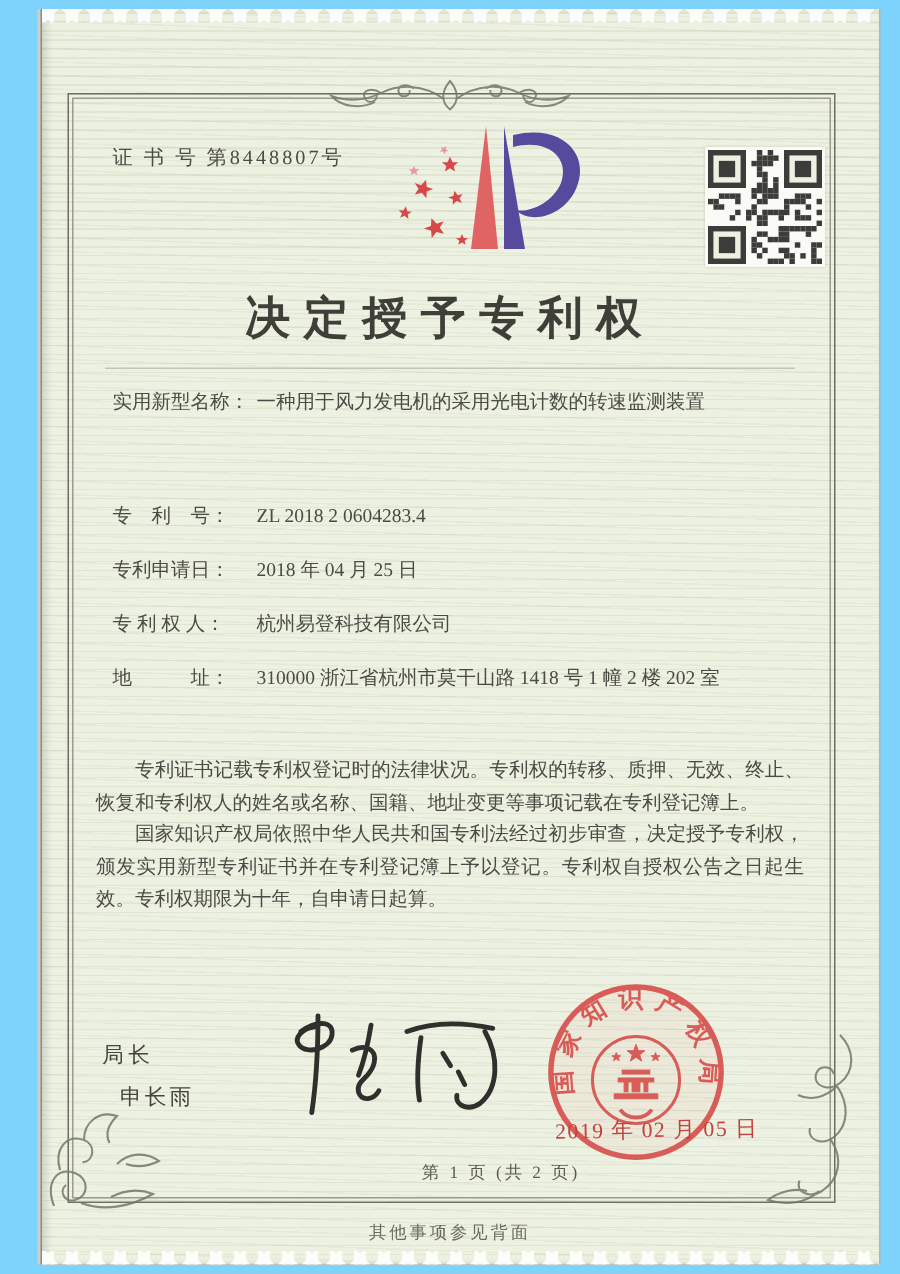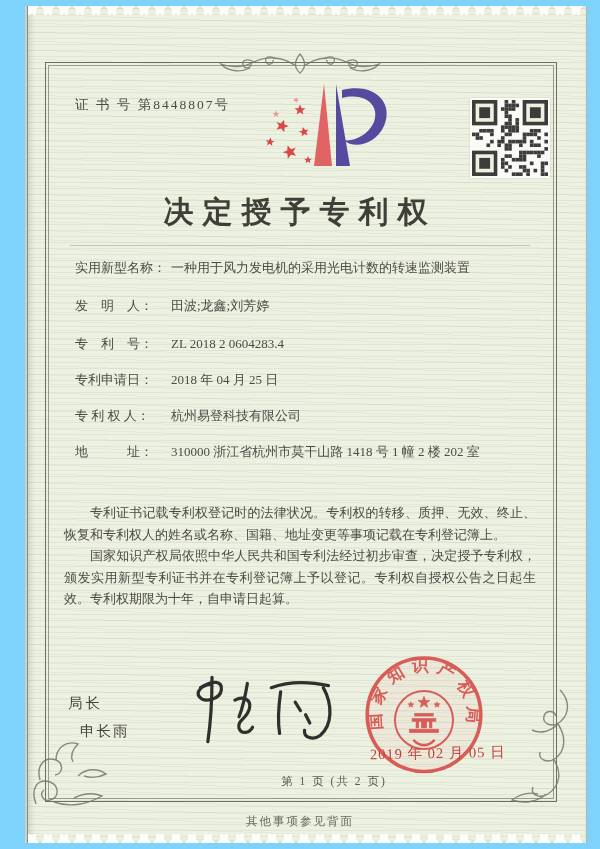--- a/index.html
+++ b/index.html
@@ -243,23 +243,20 @@
           <rect x="8" y="64" width="12" height="12"></rect>
         </g>
     </svg>
 
     <div class="title">决定授予专利权</div>
     <div class="title-rule"></div>
 
     <div class="row" style="top:253px">
       <span class="lab">实用新型名称：</span><span class="val">一种用于风力发电机的采用光电计数的转速监测装置</span>
     </div>
-    <div class="row" style="top:291px">
-      <span class="lab">发　明　人：</span><span class="val">田波;龙鑫;刘芳婷</span>
-    </div>
     <div class="row" style="top:329px">
       <span class="lab">专　利　号：</span><span class="val">ZL 2018 2 0604283.4</span>
     </div>
     <div class="row" style="top:365px">
       <span class="lab">专利申请日：</span><span class="val">2018 年 04 月 25 日</span>
     </div>
     <div class="row" style="top:401px">
       <span class="lab">专 利 权 人：</span><span class="val">杭州易登科技有限公司</span>
     </div>
     <div class="row" style="top:437px">

